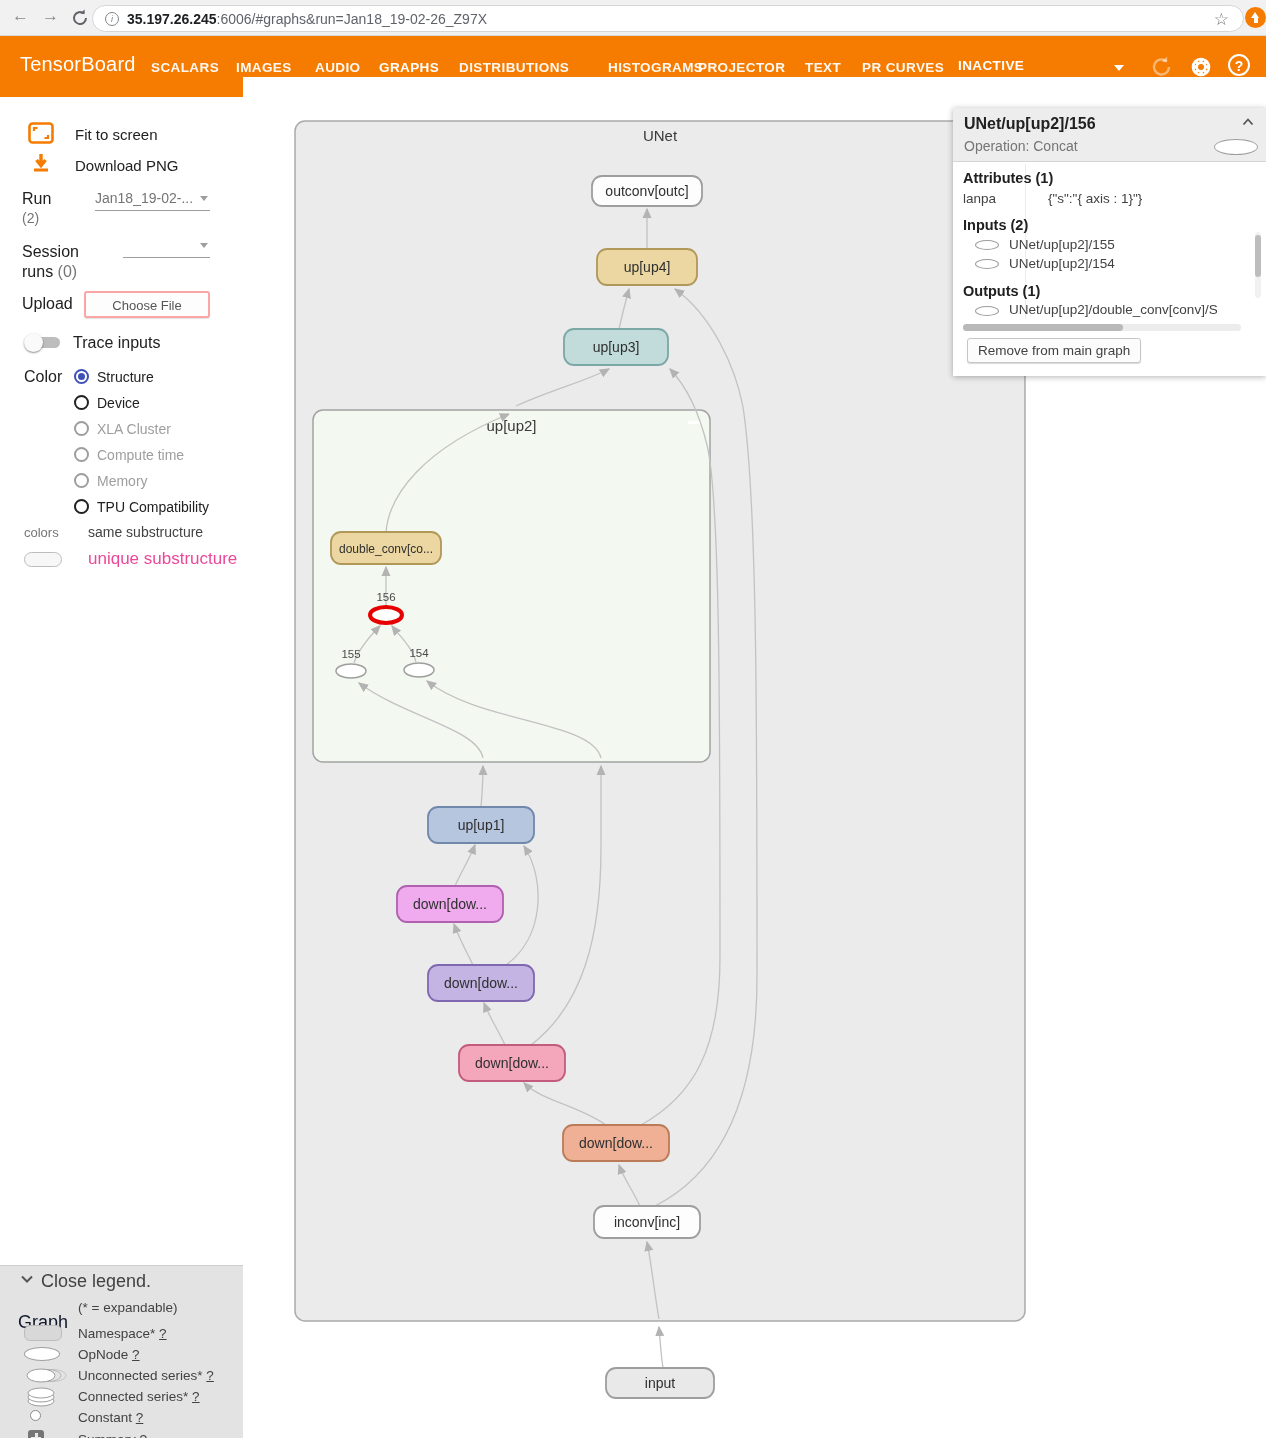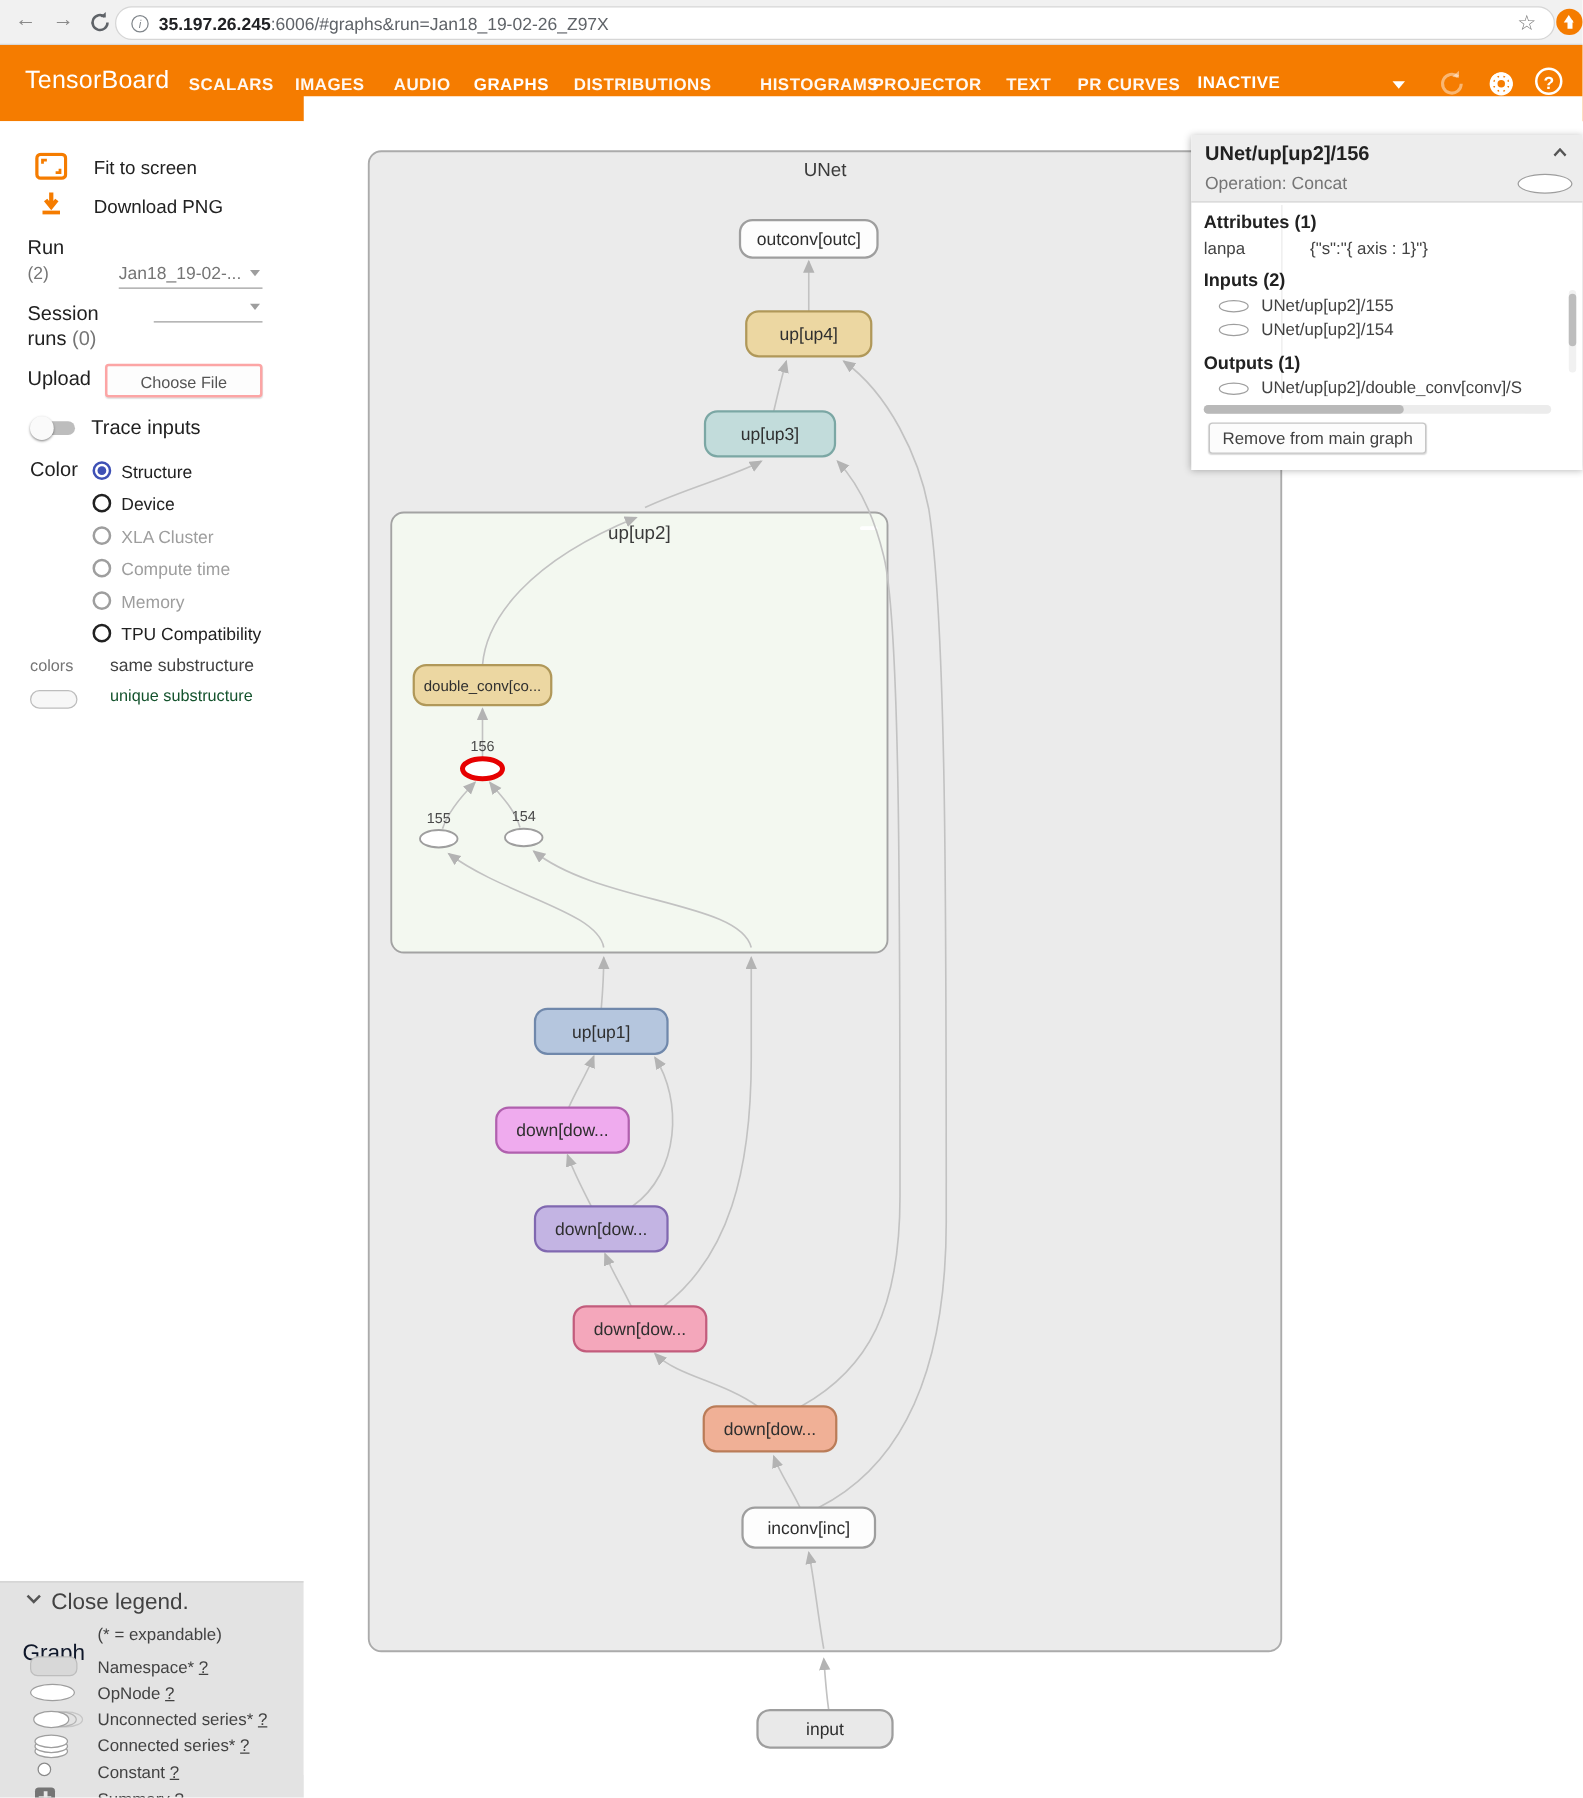--- a/index.html
+++ b/index.html
@@ -155,21 +155,21 @@
   <span class="abs side-label" style="left:75px; top:29px; font-size:15px;">Fit to screen</span>
 
   <svg class="abs" style="left:30px; top:55px;" width="22" height="22" viewBox="0 0 22 22">
     <path d="M11 2 V11 M6.5 8 L11 13.5 L15.5 8" fill="none" stroke="#f57c00" stroke-width="3.4"></path>
     <rect x="4" y="16.5" width="14" height="3" fill="#f57c00"></rect>
   </svg>
   <span class="abs side-label" style="left:75px; top:60px; font-size:15px;">Download PNG</span>
 
   <span class="abs side-label" style="left:22px; top:93px;">Run</span>
   <span class="abs gray" style="left:22px; top:113px; font-size:14px;">(2)</span>
-  <div class="dd" style="left:95px; top:93px; width:115px; height:21px;margin-top:20px;">
+  <div class="dd" style="left:95px; top:93px; width:115px; height:21px;">
     <span>Jan18_19-02-...</span>
     <span class="caret"></span>
   </div>
 
   <span class="abs side-label" style="left:22px; top:146px;">Session</span>
   <span class="abs side-label" style="left:22px; top:166px;"><span>runs</span> <span class="gray">(0)</span></span>
   <div class="dd" style="left:123px; top:140px; width:87px; height:21px;">
     <span class="caret"></span>
   </div>
 
@@ -192,21 +192,21 @@
   <span class="radio dis" style="top:350px;"></span>
   <span class="radio-label dis" style="top:350px;">Compute time</span>
   <span class="radio dis" style="top:376px;"></span>
   <span class="radio-label dis" style="top:376px;">Memory</span>
   <span class="radio" style="top:402px;"></span>
   <span class="radio-label" style="top:402px;">TPU Compatibility</span>
 
   <span class="abs gray" style="left:24px; top:428px; font-size:13px;">colors</span>
   <span class="abs" style="left:88px; top:427px; font-size:14px; color:#424242;">same substructure</span>
   <span class="substruct-chip"></span>
-  <span class="abs" style="left:88px; top:452px; font-size:13px; color:#14532d;text-align:right;">unique substructure</span>
+  <span class="abs" style="left:88px; top:452px; font-size:17px; color:#ec4899;text-align:right;">unique substructure</span>
 </div>
 
 <div class="legend">
   <svg class="abs" style="left:20px; top:8px;" width="14" height="10" viewBox="0 0 14 10">
     <path d="M2 2.5 L7 7.5 L12 2.5" fill="none" stroke="#555" stroke-width="2"></path>
   </svg>
   <span class="abs legend-row-label" style="left:41px; top:5px; font-size:18px;">Close legend.</span>
   <span class="lg-title">Graph</span>
   <span class="lg-note">(* = expandable)</span>
 

